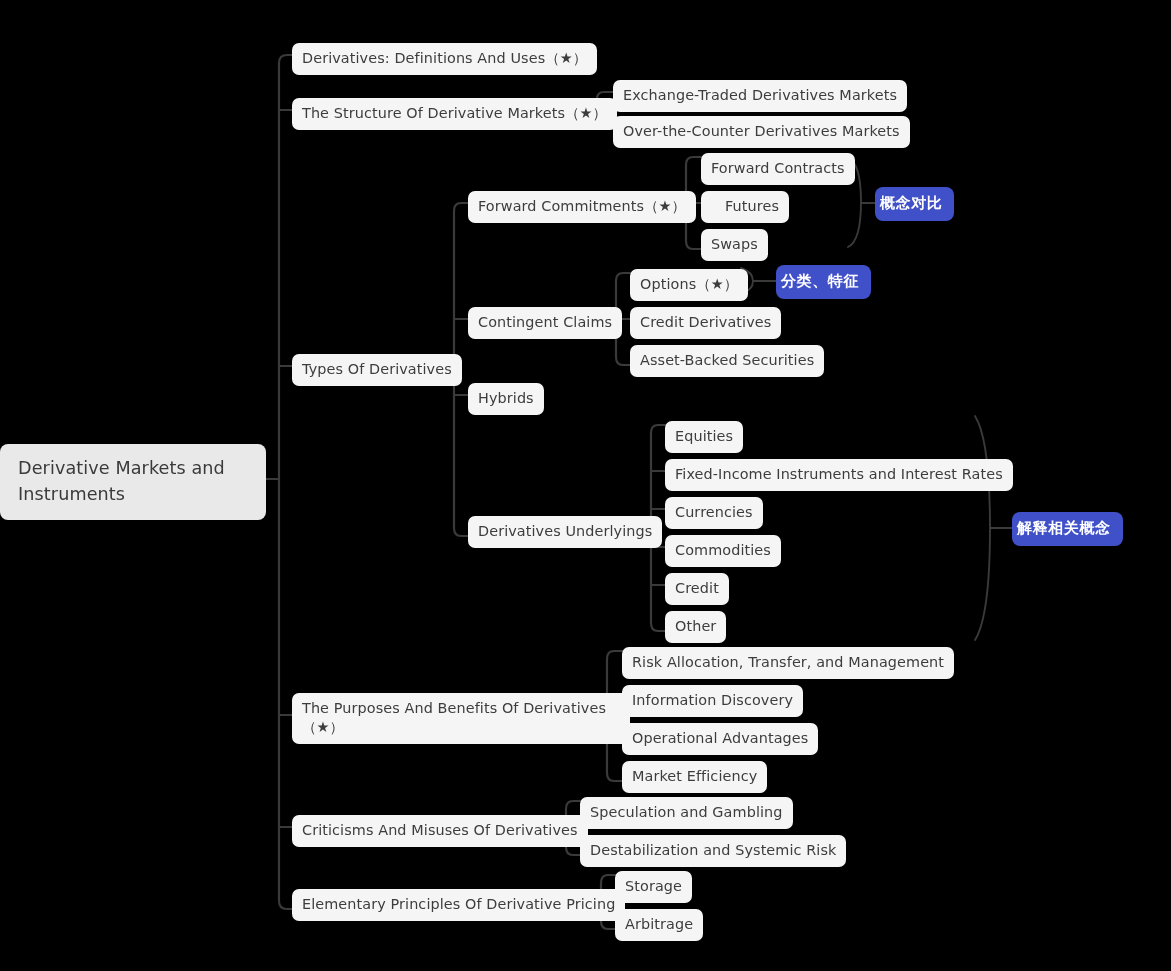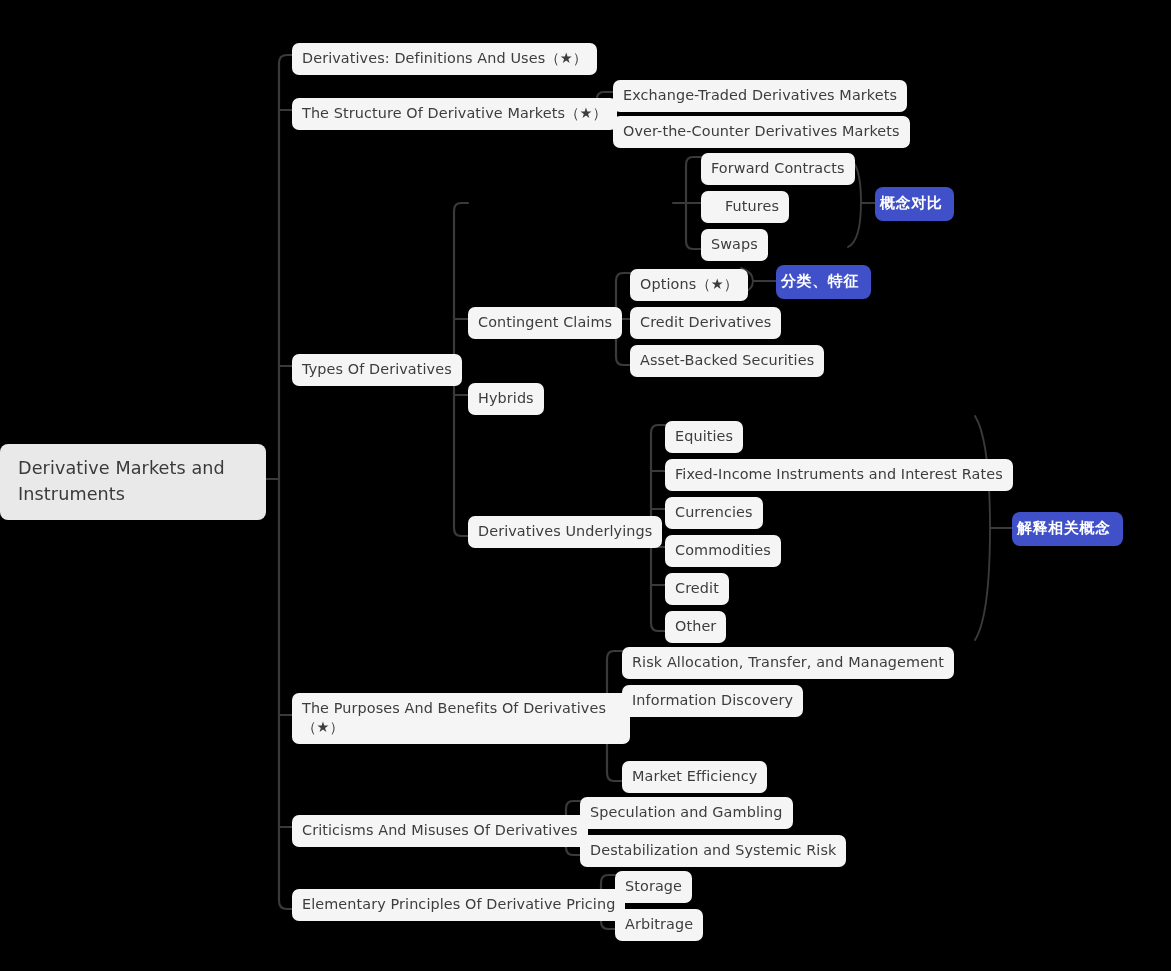--- a/index.html
+++ b/index.html
@@ -146,20 +146,21 @@
 
   <div class="node wrap" style="left:292px; top:693px; width:338px;">The Purposes And Benefits Of Derivatives（★）</div>
 
   <div class="node" style="left:292px; top:815px;">Criticisms And Misuses Of Derivatives</div>
 
   <div class="node" style="left:292px; top:889px;">Elementary Principles Of Derivative Pricing</div>
 
   <div class="node" style="left:613px; top:116px;">Over-the-Counter Derivatives Markets</div>
   <div class="node" style="left:613px; top:80px;">Exchange-Traded Derivatives Markets</div>
 
+  <div class="node" style="left:468px; top:191px;">Forward Commitments（★）</div>
   <div class="node" style="left:468px; top:307px;">Contingent Claims</div>
   <div class="node" style="left:468px; top:383px;">Hybrids</div>
   <div class="node" style="left:468px; top:516px;">Derivatives Underlyings</div>
 
   <div class="node" style="left:701px; top:153px;">Forward Contracts</div>
   <div class="node" style="left:701px; top:191px;padding-left:24px;">Futures</div>
   <div class="node" style="left:701px; top:229px;">Swaps</div>
 
   <div class="node" style="left:630px; top:269px;">Options（★）</div>
   <div class="node" style="left:630px; top:307px;">Credit Derivatives</div>
@@ -167,20 +168,21 @@
 
   <div class="node" style="left:665px; top:421px;">Equities</div>
   <div class="node" style="left:665px; top:459px;">Fixed-Income Instruments and Interest Rates</div>
   <div class="node" style="left:665px; top:497px;">Currencies</div>
   <div class="node" style="left:665px; top:535px;">Commodities</div>
   <div class="node" style="left:665px; top:573px;">Credit</div>
   <div class="node" style="left:665px; top:611px;">Other</div>
 
   <div class="node" style="left:622px; top:647px;">Risk Allocation, Transfer, and Management</div>
   <div class="node" style="left:622px; top:685px;">Information Discovery</div>
+  <div class="node" style="left:622px; top:723px;">Operational Advantages</div>
   <div class="node" style="left:622px; top:761px;">Market Efficiency</div>
 
   <div class="node" style="left:580px; top:797px;">Speculation and Gambling</div>
   <div class="node" style="left:580px; top:835px;">Destabilization and Systemic Risk</div>
 
   <div class="node" style="left:615px; top:871px;">Storage</div>
   <div class="node" style="left:615px; top:909px;">Arbitrage</div>
 
   <div class="badge" style="left:875px; top:187px;">概念对比</div>
   <div class="badge" style="left:776px; top:265px;">分类、特征</div>

